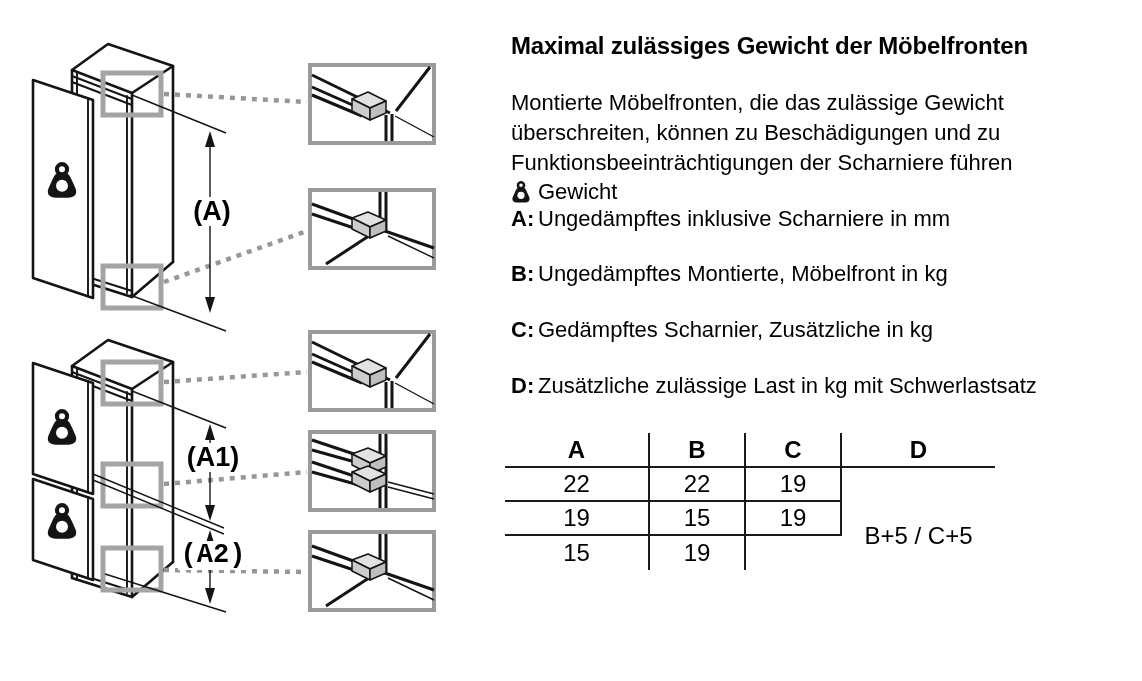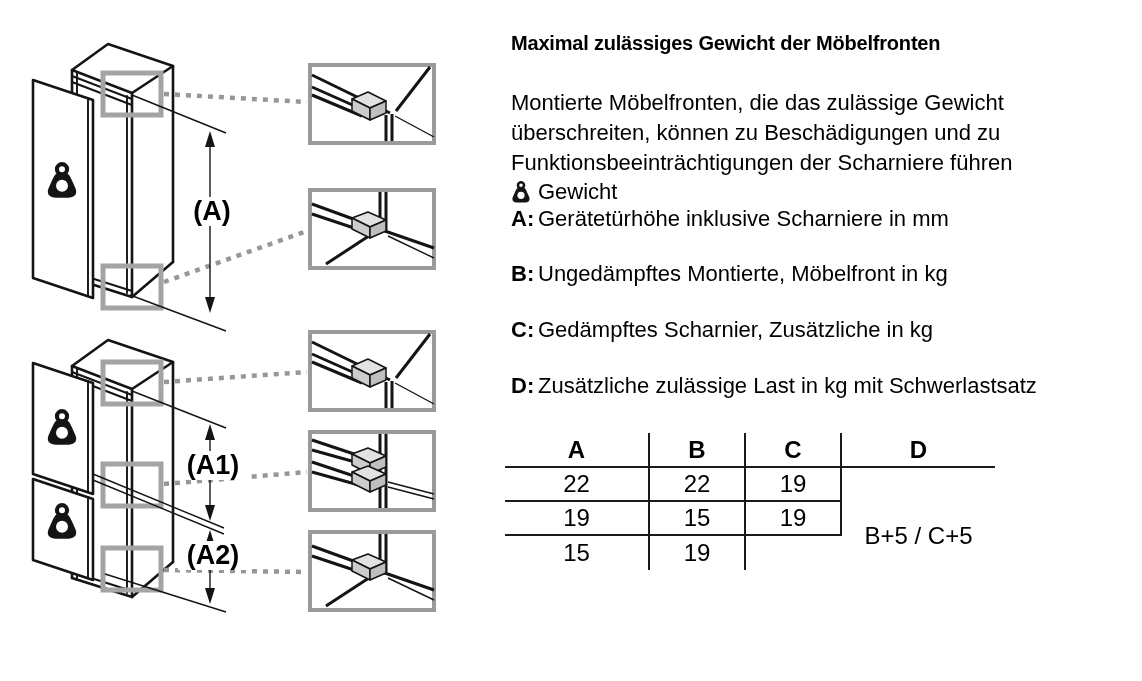--- a/index.html
+++ b/index.html
@@ -21,26 +21,26 @@
   .arrowhead { fill:#141414; stroke:none; }
   .hf1 { fill:#e2e2e2; stroke:#141414; stroke-width:1.5; stroke-linejoin:round; }
   .hf2 { fill:#cccccc; stroke:#141414; stroke-width:1.5; stroke-linejoin:round; }
   .hf3 { fill:#bfbfbf; stroke:#141414; stroke-width:1.5; stroke-linejoin:round; }
 
   .dim-label {
     position:absolute; z-index:2; background:#ffffff; text-align:center;
     font-weight:bold; font-size:27px; line-height:27px; padding:1px 0;
   }
   #dim-a  { left:182px; top:197px; width:60px; }
-  #dim-a1 { left:178px; top:443px; width:70px;margin-top:8px; }
-  #dim-a2 { left:178px; top:541px; width:70px; }
+  #dim-a1 { left:178px; top:443px; width:70px; }
+  #dim-a2 { left:178px; top:541px; width:70px;font-family:Liberation Mono, monospace; }
 
   .title {
     position:absolute; left:511px; top:32px; width:620px;
-    font-size:20px; font-weight:bold; letter-spacing:-0.2px;
+    font-size:24px; font-weight:bold; letter-spacing:-0.2px;
   }
   .para { position:absolute; left:511px; top:88px; width:640px; font-size:22px; }
   .para div { line-height:30px; white-space:nowrap; }
 
   .legend-row { position:absolute; left:511px; height:26px; display:flex; align-items:center; font-size:22px; white-space:nowrap; }
   #legend-weight { top:179px; }
   #legend-a { top:206px; }
   #legend-b { top:261px; }
   #legend-c { top:317px; }
   #legend-d { top:373px; }
@@ -212,21 +212,21 @@
 
   <div class="legend-row" id="legend-weight">
     <svg class="legend-icon" viewBox="-18 -22 36 40" width="20" height="23">
       <use href="#weight-sym"></use>
     </svg>
     <span>Gewicht</span>
   </div>
 
   <div class="legend-row" id="legend-a">
     <span class="legend-key">A:</span>
-    <span>Gerätetürhöhe inklusive Scharniere in mm</span>
+    <span>Ungedämpftes inklusive Scharniere in mm</span>
   </div>
   <div class="legend-row" id="legend-b">
     <span class="legend-key">B:</span>
     <span>Ungedämpftes Montierte, Möbelfront in kg</span>
   </div>
   <div class="legend-row" id="legend-c">
     <span class="legend-key">C:</span>
     <span>Gedämpftes Scharnier, Zusätzliche in kg</span>
   </div>
   <div class="legend-row" id="legend-d">

